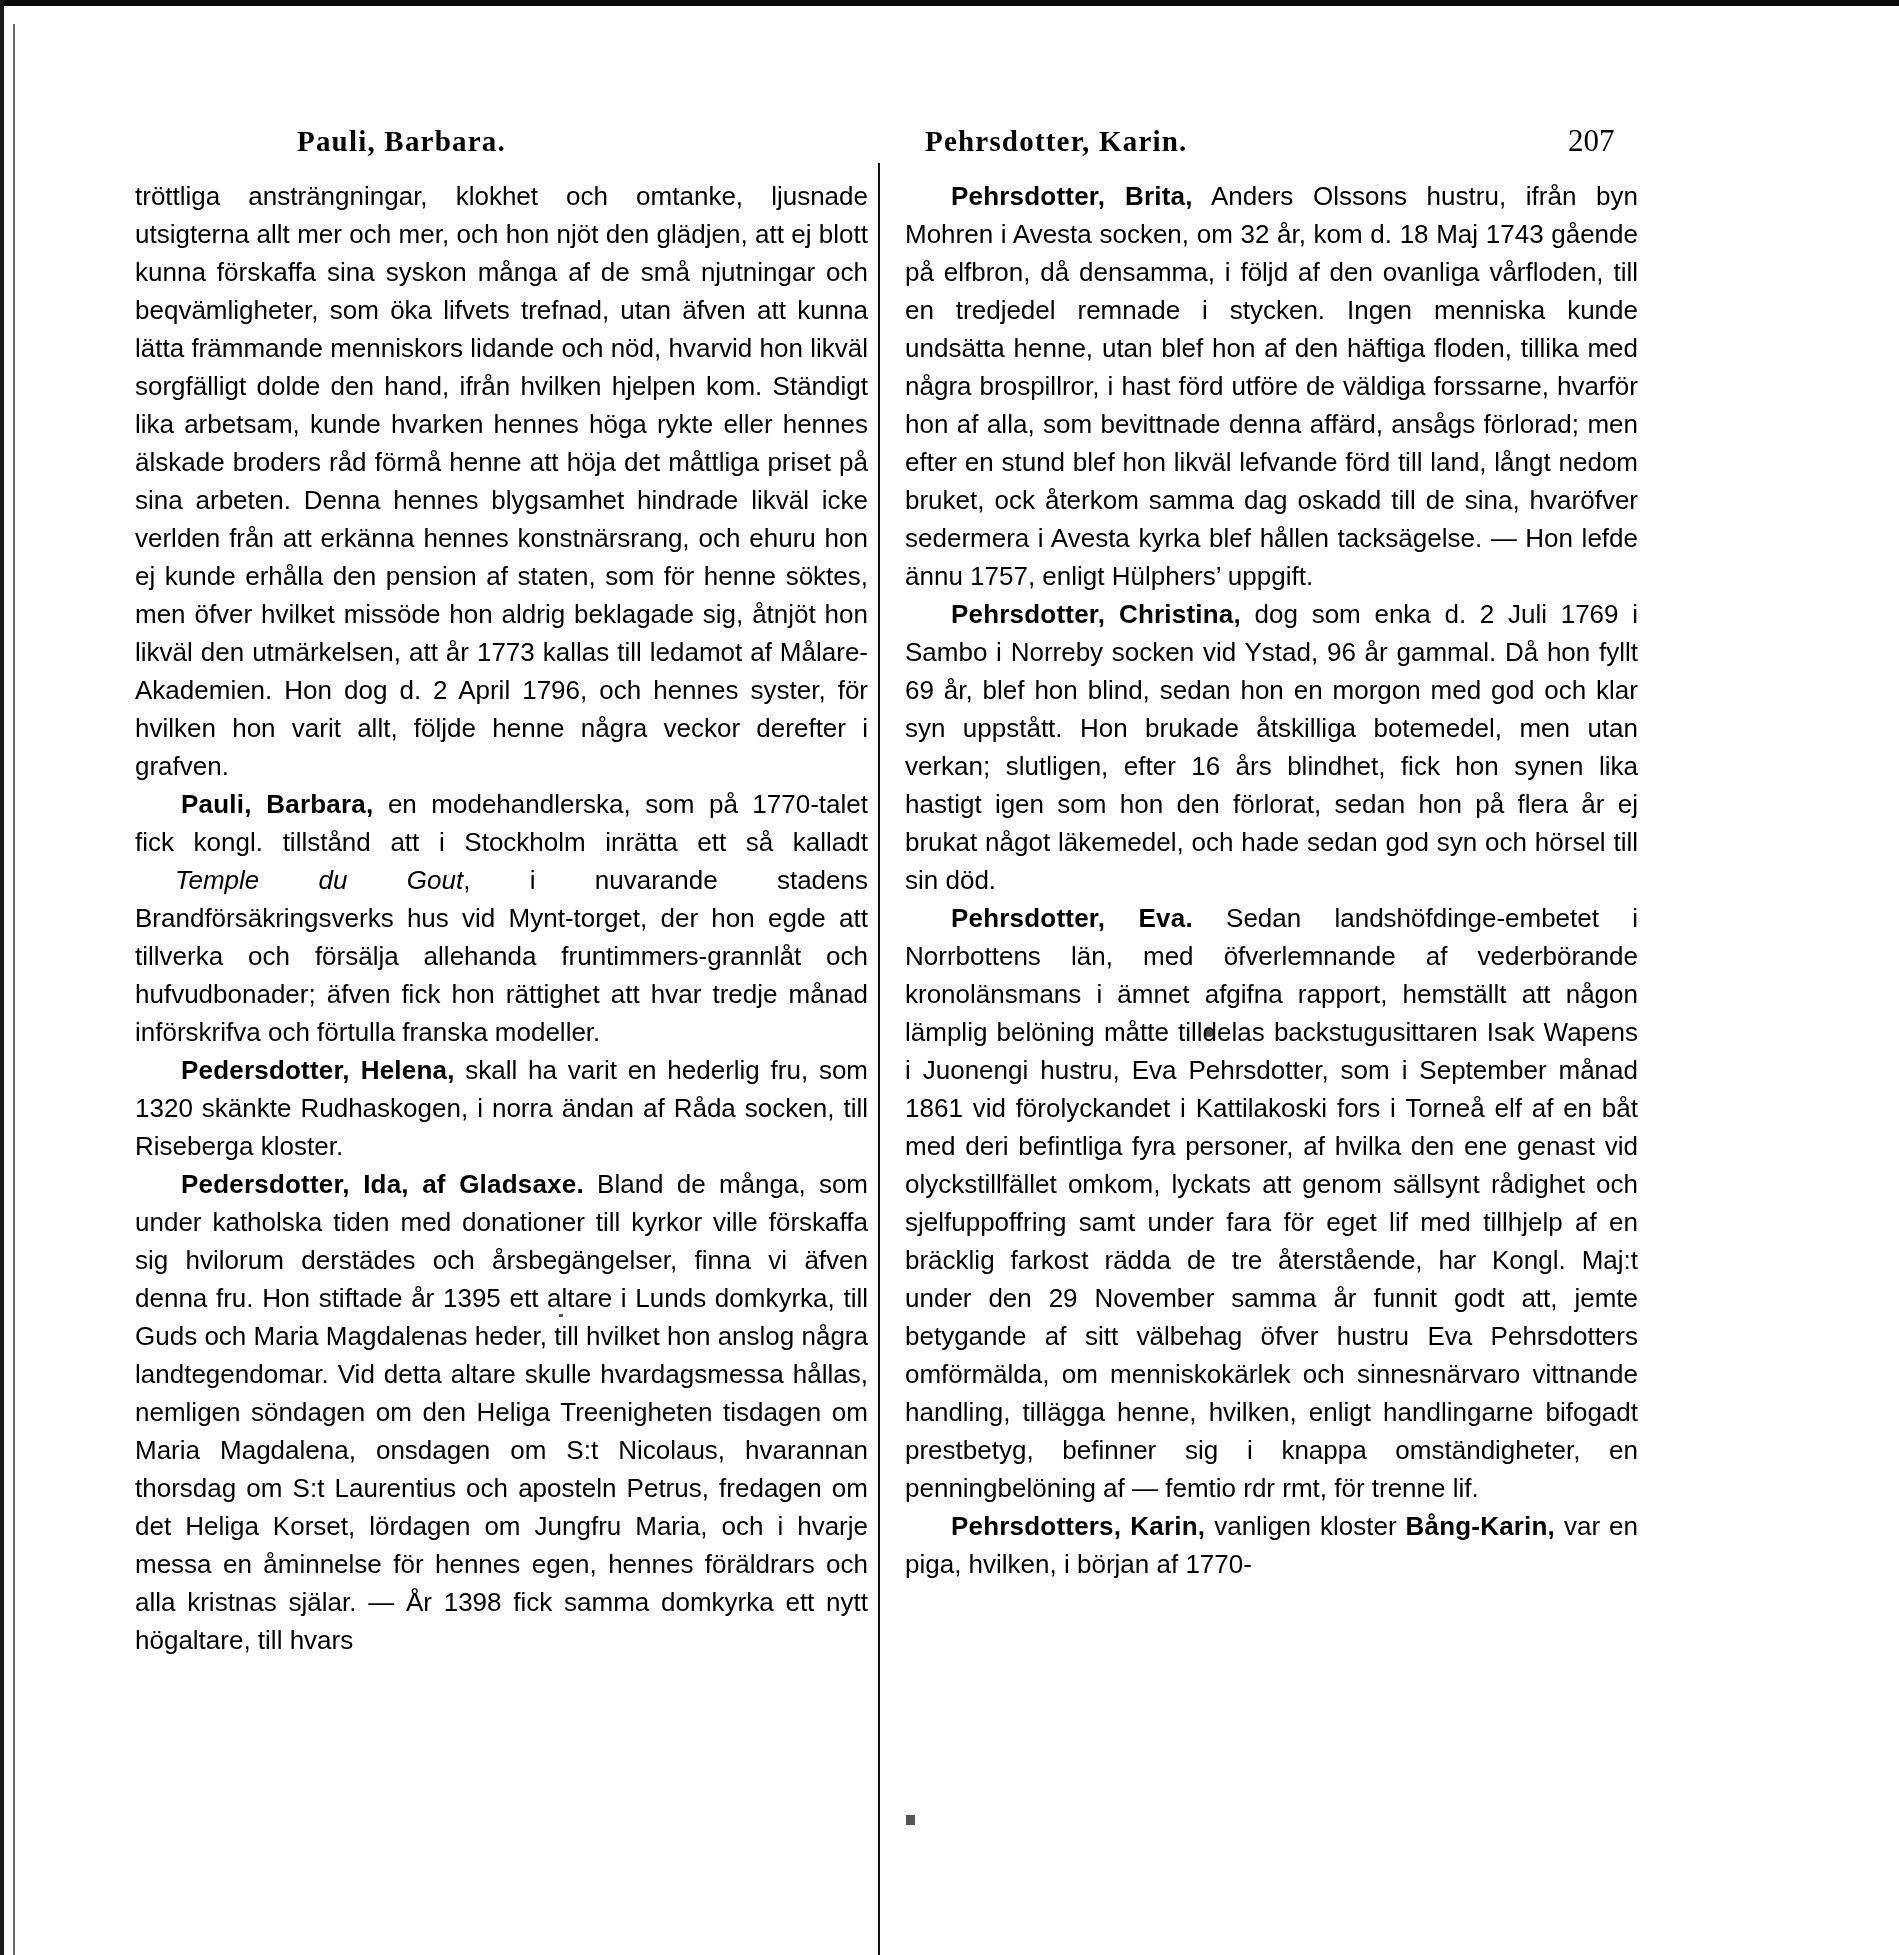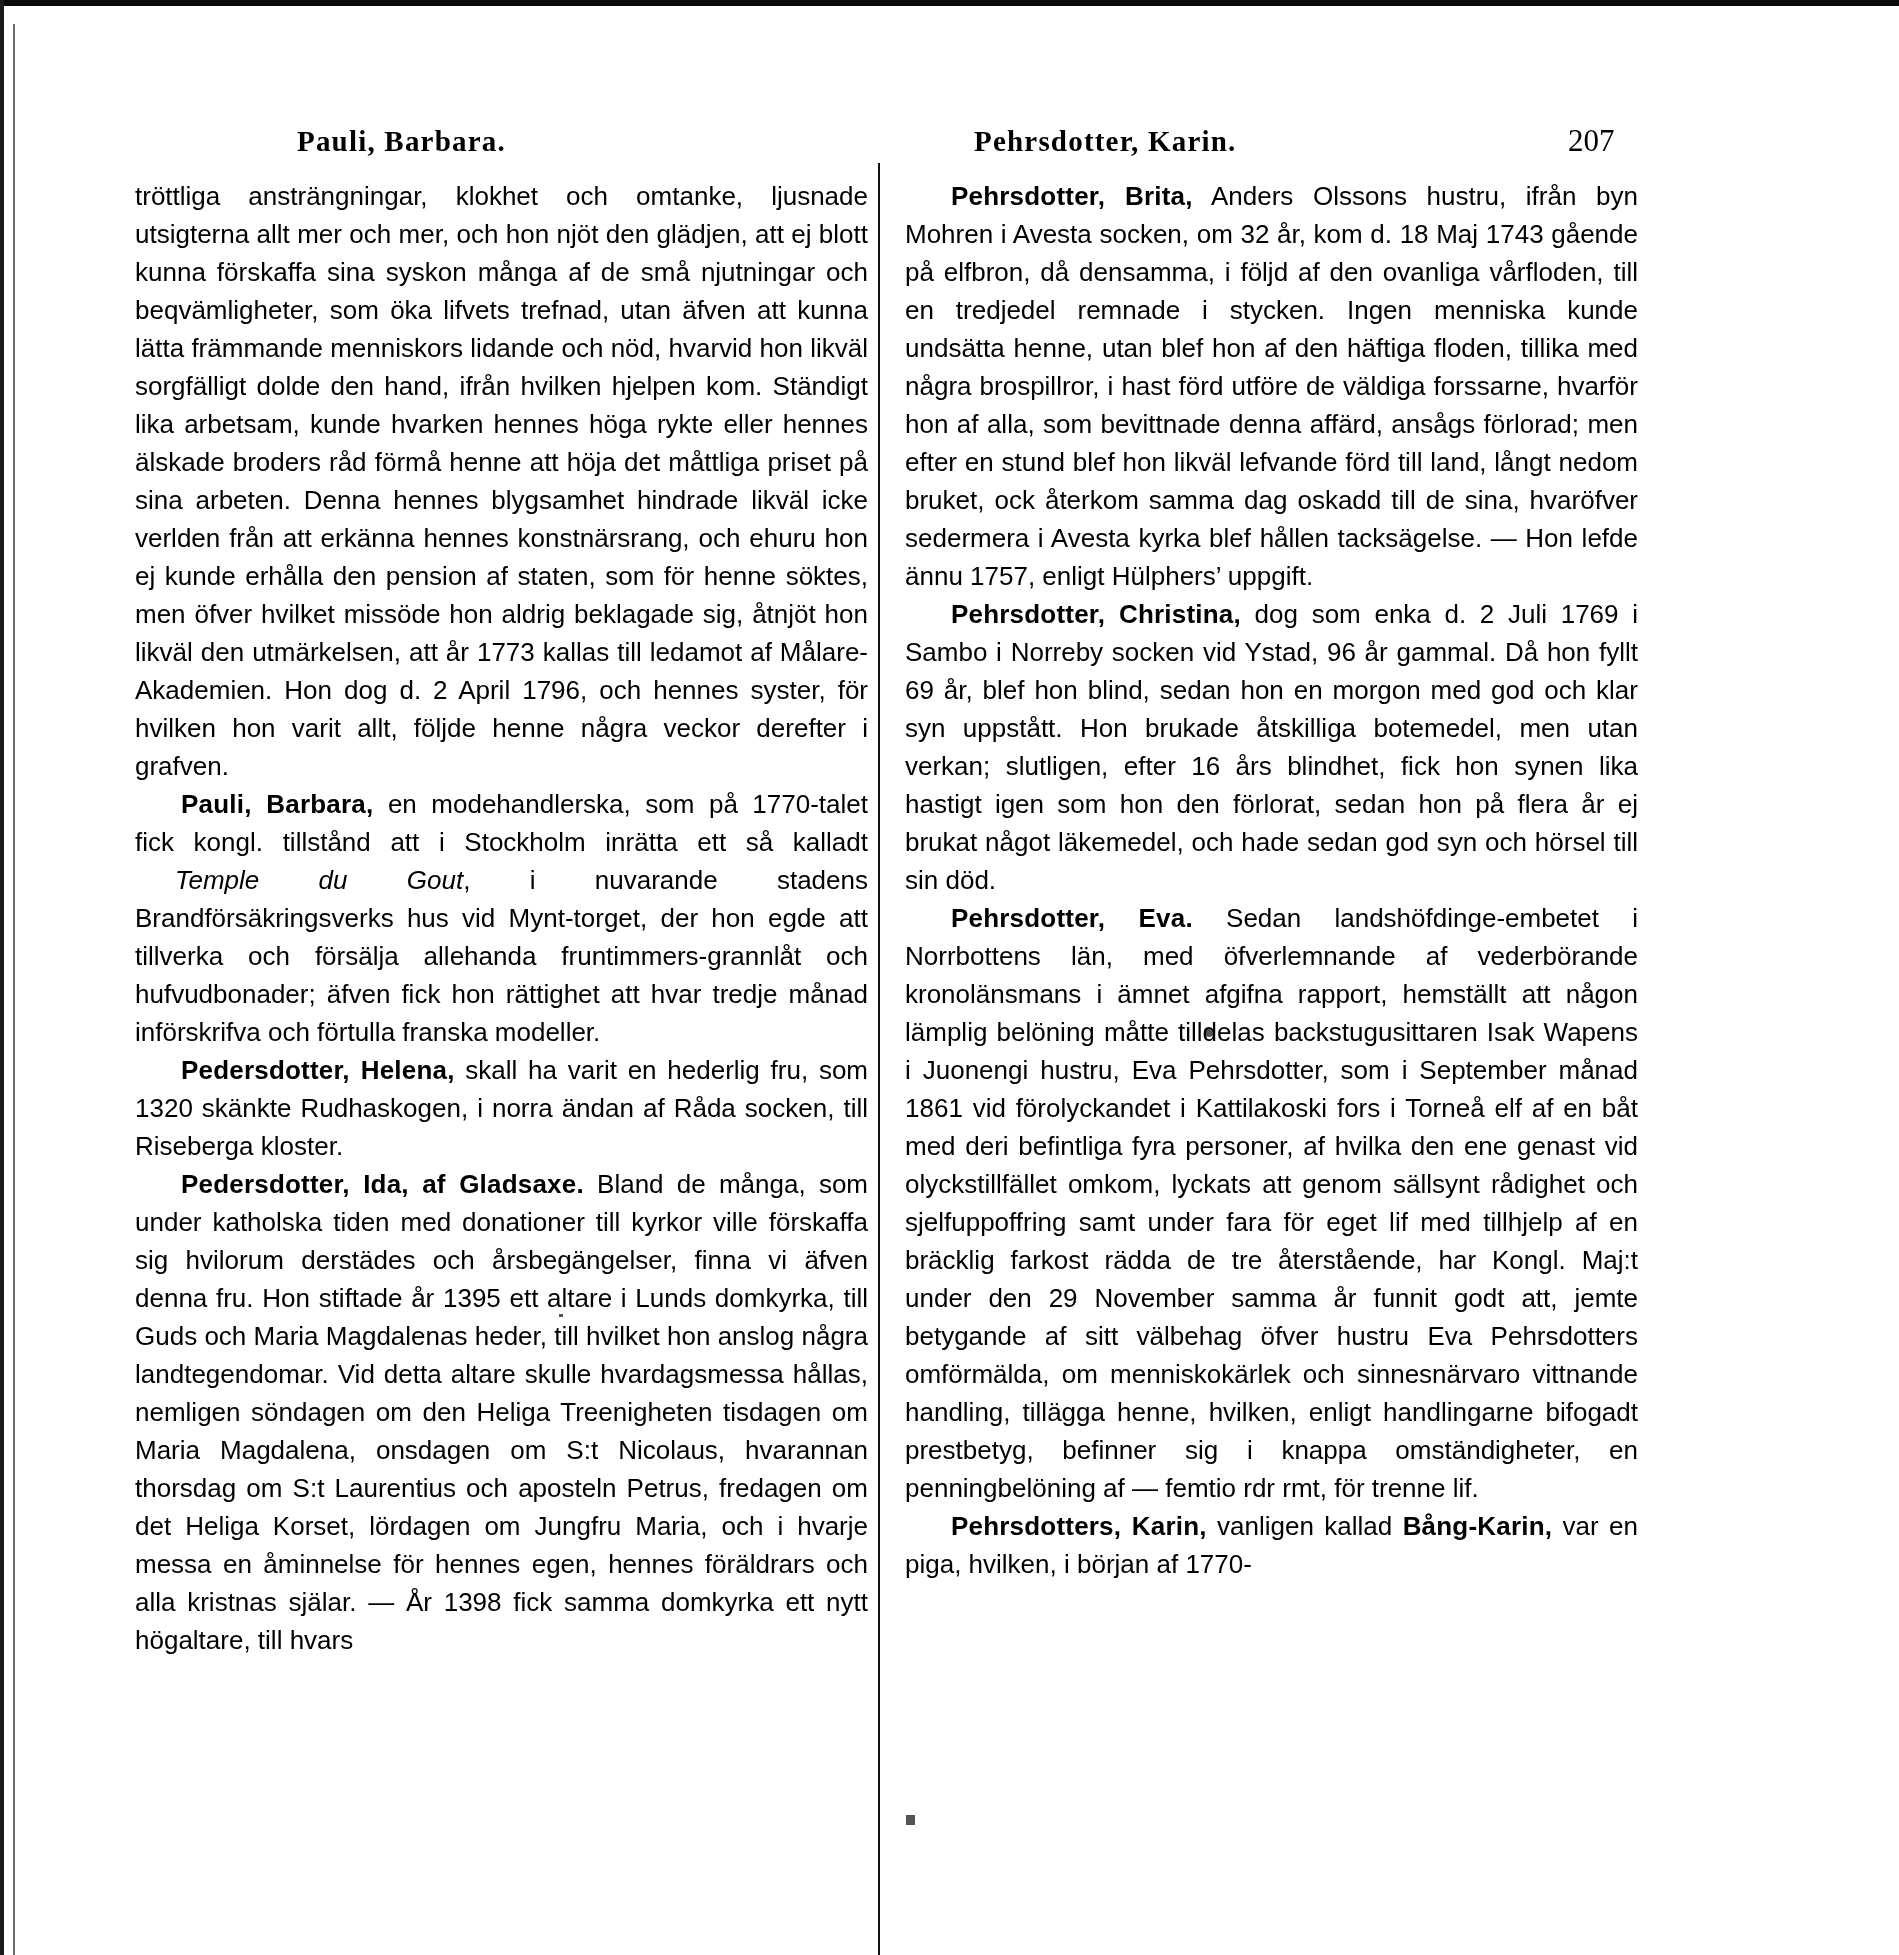--- a/index.html
+++ b/index.html
@@ -59,21 +59,21 @@
     position: absolute;
     font-family: "Liberation Serif", "DejaVu Serif", serif;
     font-weight: 700;
     font-size: 29px;
     letter-spacing: 1.2px;
     white-space: nowrap;
     line-height: 1;
     margin-top: 13px;
   }
   .rh-left  { left: 0px;    top: 2.3px; }
-  .rh-right { left: 677px; top: 2.3px; }
+  .rh-right { left: 628px; top: 2.3px; }
   .rh-page  { left: 1271px; top: 0px; font-weight: 400; font-size: 31px; letter-spacing: 0; }
 
   
   .column-rule {
     position: absolute;
     top: 163px;
     left: 878px;
     width: 2px;
     height: 1940px;
     background: #111111;
@@ -155,18 +155,18 @@
 
   <div class="col col-right">
 
 
     <p class="indent"><b class="entry">Pehrsdotter, Brita,</b><span> Anders Olssons hustru, ifrån byn Mohren i Avesta socken, om 32 år, kom d. 18 Maj 1743 gående på elfbron, då densamma, i följd af den ovanliga vårfloden, till en tredjedel remnade i stycken. Ingen menniska kunde undsätta henne, utan blef hon af den häftiga floden, tillika med några brospillror, i hast förd utföre de väldiga forssarne, hvarför hon af alla, som bevittnade denna affärd, ansågs förlorad; men efter en stund blef hon likväl lefvande förd till land, långt nedom bruket, ock återkom samma dag oskadd till de sina, hvaröfver sedermera i Avesta kyrka blef hållen tacksägelse. — Hon lefde ännu 1757, enligt Hülphers’ uppgift.</span></p>
 
     <p class="indent"><b class="entry">Pehrsdotter, Christina,</b><span> dog som enka d. 2 Juli 1769 i Sambo i Norreby socken vid Ystad, 96 år gammal. Då hon fyllt 69 år, blef hon blind, sedan hon en morgon med god och klar syn uppstått. Hon brukade åtskilliga botemedel, men utan verkan; slutligen, efter 16 års blindhet, fick hon synen lika hastigt igen som hon den förlorat, sedan hon på flera år ej brukat något läkemedel, och hade sedan god syn och hörsel till sin död.</span></p>
 
     <p class="indent"><b class="entry">Pehrsdotter, Eva.</b><span> Sedan landshöfdinge-embetet i Norrbottens län, med öfverlemnande af vederbörande kronolänsmans i ämnet afgifna rapport, hemställt att någon lämplig belöning måtte tilldelas backstugusittaren Isak Wapens i Juonengi hustru, Eva Pehrsdotter, som i September månad 1861 vid förolyckandet i Kattilakoski fors i Torneå elf af en båt med deri befintliga fyra personer, af hvilka den ene genast vid olyckstillfället omkom, lyckats att genom sällsynt rådighet och sjelfuppoffring samt under fara för eget lif med tillhjelp af en bräcklig farkost rädda de tre återstående, har Kongl. Maj:t under den 29 November samma år funnit godt att, jemte betygande af sitt välbehag öfver hustru Eva Pehrsdotters omförmälda, om menniskokärlek och sinnesnärvaro vittnande handling, tillägga henne, hvilken, enligt handlingarne bifogadt prestbetyg, befinner sig i knappa omständigheter, en penningbelöning af — femtio rdr rmt, för trenne lif.</span></p>
 
-    <p class="indent"><b class="entry">Pehrsdotters, Karin,</b><span> vanligen kallad </span><b class="entry">Bång-Karin,</b><span> var en piga, hvilken, i början af 1770-</span></p>
+    <p class="indent"><b class="entry">Pehrsdotters, Karin,</b><span> vanligen kloster </span><b class="entry">Bång-Karin,</b><span> var en piga, hvilken, i början af 1770-</span></p>
 
   </div>
 
 </div>
 
 
 </body></html>

